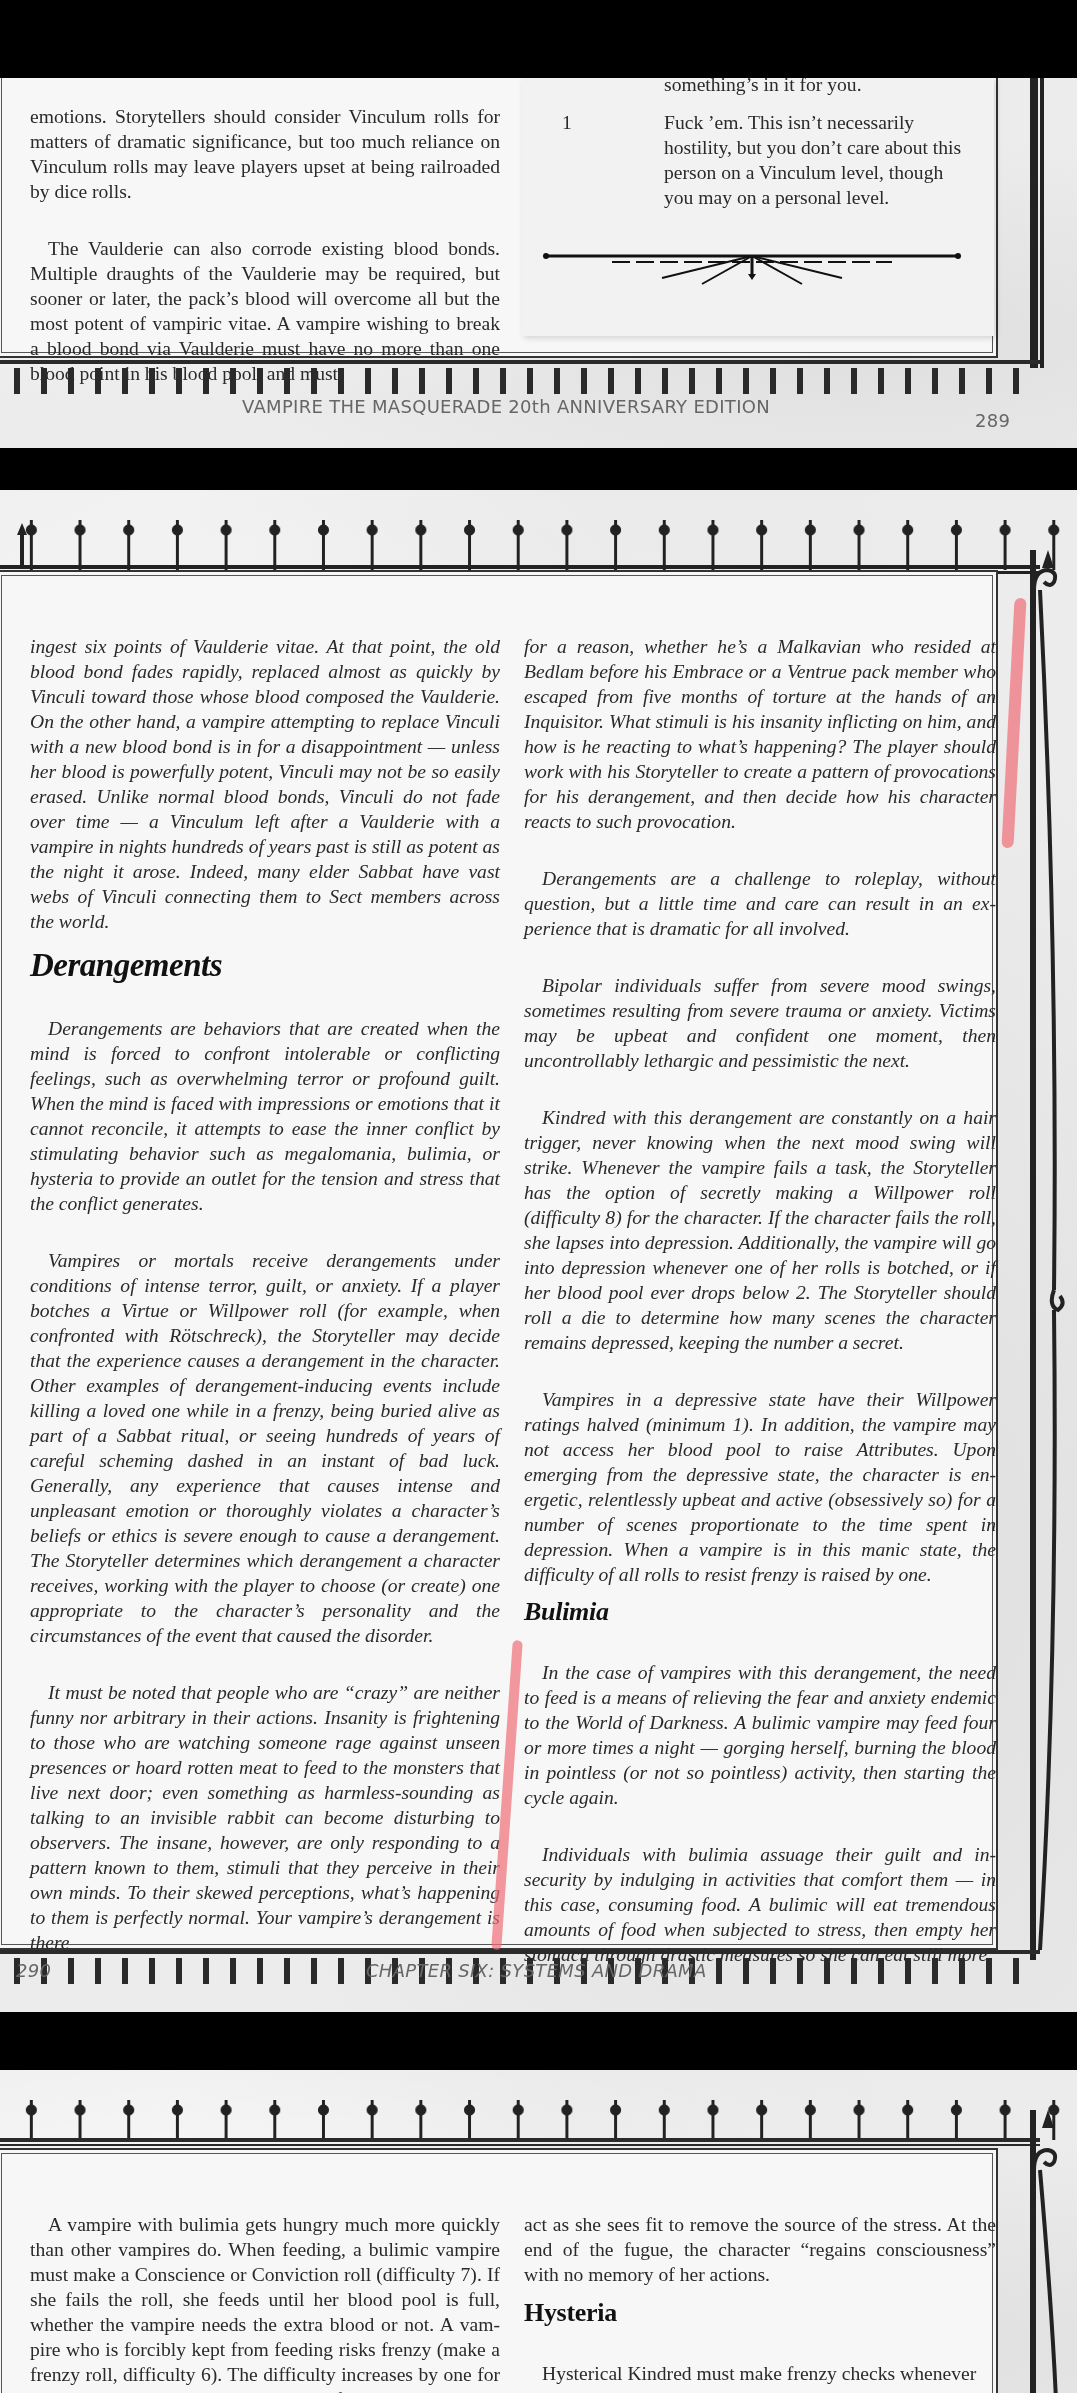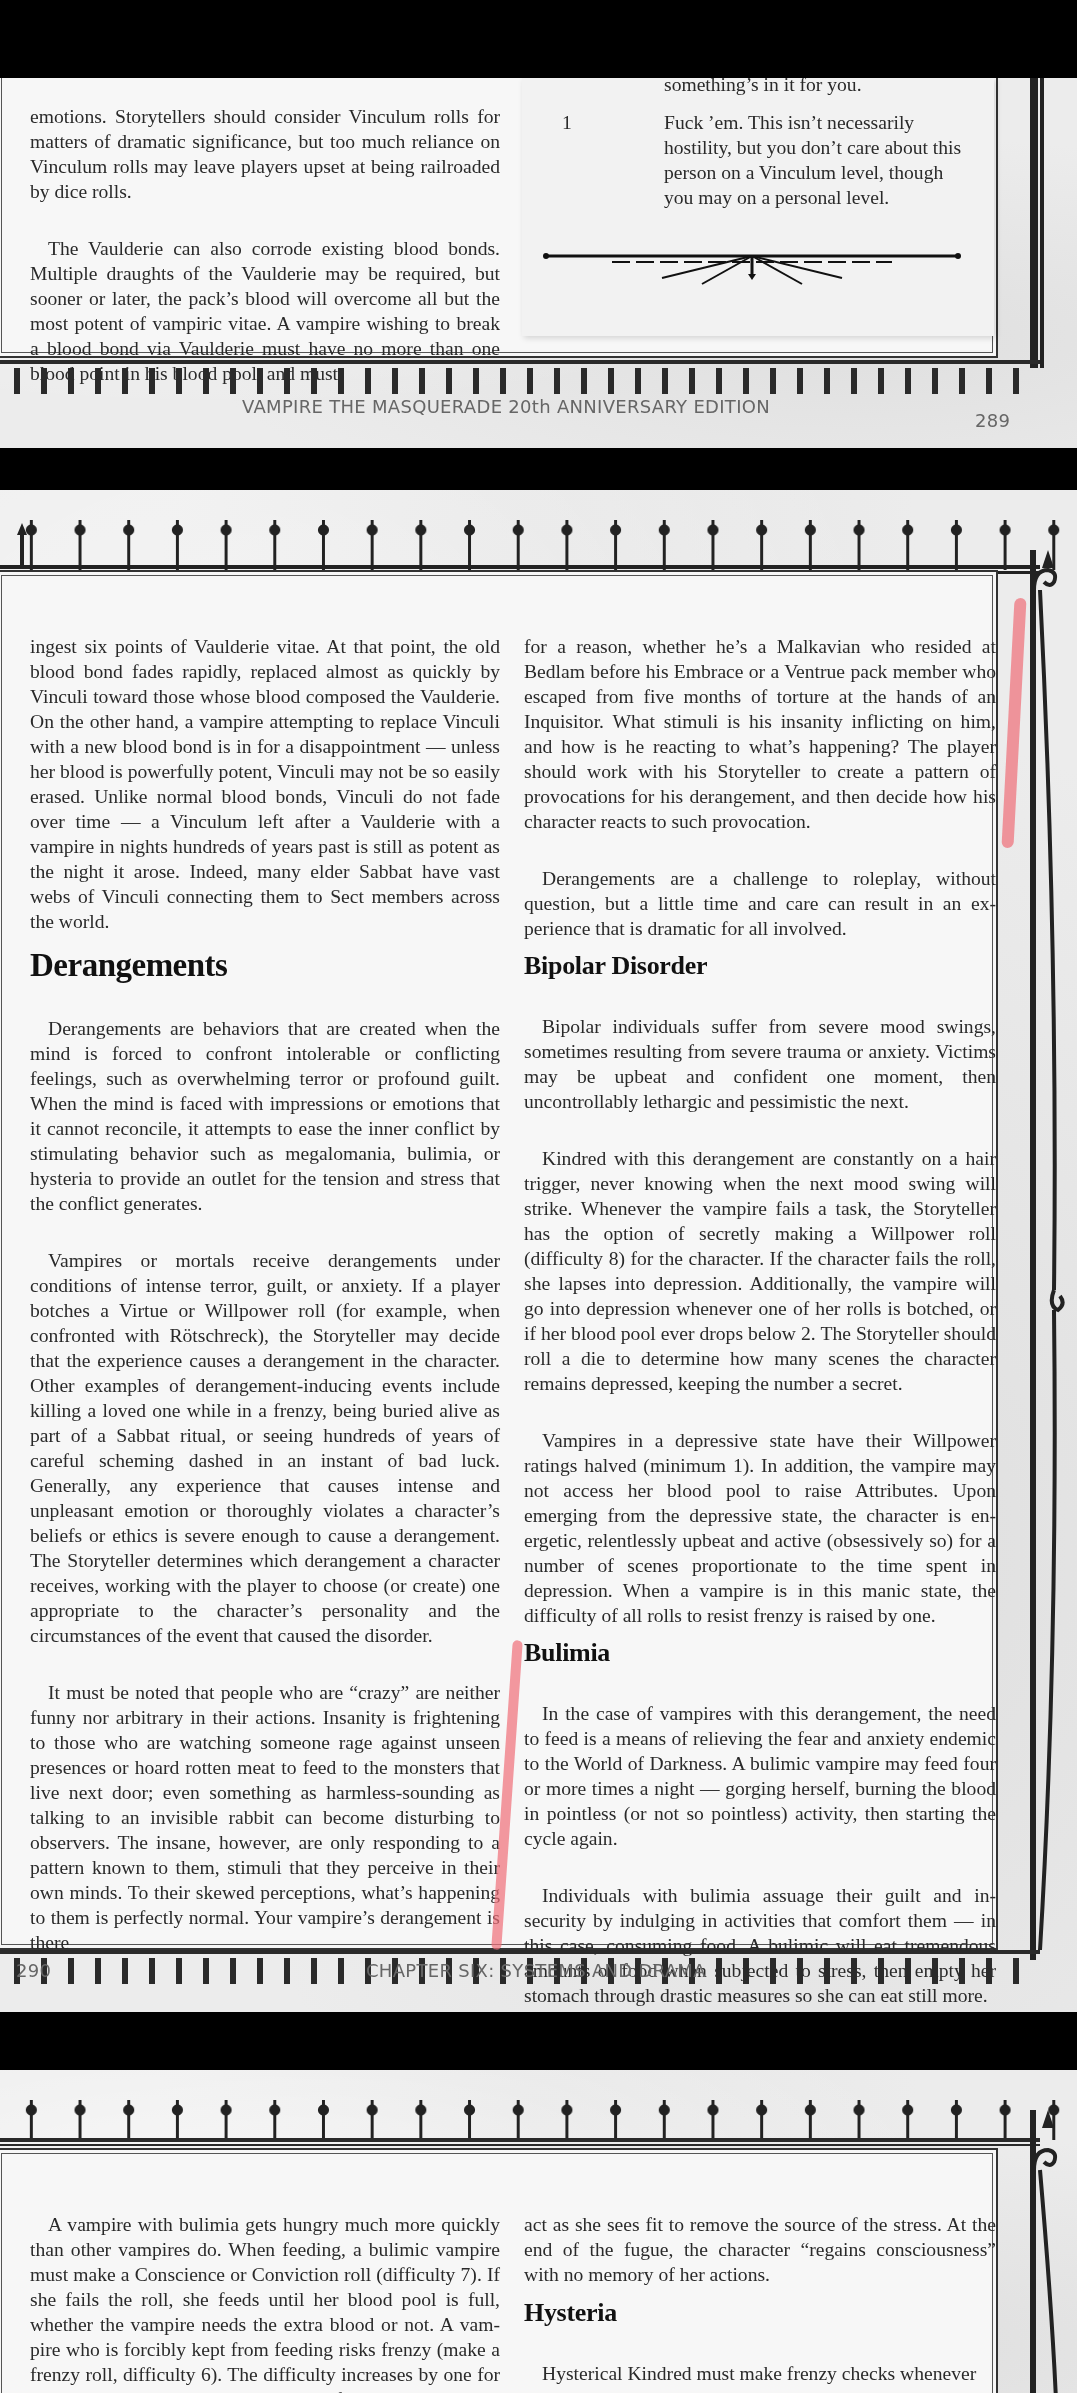--- a/index.html
+++ b/index.html
@@ -9,21 +9,21 @@
   .page {
     position: absolute; left: 0; width: 1077px;
     background: #ececec;
     background-image:
       radial-gradient(ellipse at 20% 30%, rgba(255,255,255,0.6), transparent 60%),
       radial-gradient(ellipse at 80% 70%, rgba(210,210,210,0.5), transparent 55%),
       radial-gradient(ellipse at 50% 10%, rgba(225,225,225,0.6), transparent 50%);
     overflow: hidden;
   }
   .p1 { top: 78px; height: 370px; }
-  .p2 { top: 490px; height: 1522px; }
+  .p2 { top: 490px; height: 1522px; font-style: italic; }
   .p3 { top: 2070px; height: 393px; }
 
   .frame {
     position: absolute; background: #f7f7f7;
     border: 2px solid #333;
     box-shadow: inset 0 0 0 3px #f7f7f7, inset 0 0 0 4px #555;
   }
   .col { position: absolute; font-size: 19.6px; line-height: 25px; text-align: justify; hyphens: manual; }
   .col p { text-indent: 18px; margin-bottom: 9px; margin-top: 32px; }
   .col p.noindent { text-indent: 0; }
@@ -131,21 +131,20 @@
     <p class="noindent">ingest six points of Vaulderie vitae. At that point, the old blood bond fades rapidly, replaced almost as quick­ly by Vinculi toward those whose blood composed the Vaulderie. On the other hand, a vampire attempting to replace Vinculi with a new blood bond is in for a dis­appointment — unless her blood is powerfully potent, Vinculi may not be so easily erased. Unlike normal blood bonds, Vinculi do not fade over time — a Vincu­lum left after a Vaulderie with a vampire in nights hun­dreds of years past is still as potent as the night it arose. Indeed, many elder Sabbat have vast webs of Vinculi connecting them to Sect members across the world.</p>
     <h2>Derangements</h2>
     <p>Derangements are behaviors that are created when the mind is forced to confront intolerable or conflicting feelings, such as overwhelming terror or profound guilt. When the mind is faced with impressions or emotions that it cannot reconcile, it attempts to ease the inner conflict by stimulating behavior such as megalomania, bulimia, or hysteria to provide an outlet for the tension and stress that the conflict generates.</p>
     <p>Vampires or mortals receive derangements under conditions of intense terror, guilt, or anxiety. If a play­er botches a Virtue or Willpower roll (for example, when confronted with Rötschreck), the Storyteller may decide that the experience causes a derangement in the character. Other examples of derangement-in­ducing events include killing a loved one while in a frenzy, being buried alive as part of a Sabbat ritual, or seeing hundreds of years of careful scheming dashed in an instant of bad luck. Generally, any experience that causes intense and unpleasant emotion or thoroughly violates a character’s beliefs or ethics is severe enough to cause a derangement. The Storyteller determines which derangement a character receives, working with the player to choose (or create) one appropriate to the character’s personality and the circumstances of the event that caused the disorder.</p>
     <p>It must be noted that people who are “crazy” are neither funny nor arbitrary in their actions. Insanity is frightening to those who are watching someone rage against unseen presences or hoard rotten meat to feed to the monsters that live next door; even something as harmless-sounding as talking to an invisible rabbit can become disturbing to observers. The insane, how­ever, are only responding to a pattern known to them, stimuli that they perceive in their own minds. To their skewed perceptions, what’s happening to them is per­fectly normal. Your vampire’s derangement is there</p>
   </div>
 
   <div class="col" style="left:524px; top:112px; width:472px;">
     <p class="noindent">for a reason, whether he’s a Malkavian who resided at Bedlam before his Embrace or a Ventrue pack member who escaped from five months of torture at the hands of an Inquisitor. What stimuli is his insanity inflicting on him, and how is he reacting to what’s happening? The player should work with his Storyteller to create a pattern of provocations for his derangement, and then decide how his character reacts to such provocation.</p>
     <p>Derangements are a challenge to roleplay, without question, but a little time and care can result in an ex­perience that is dramatic for all involved.</p>
-    <h3>Bipolar Disorder</h3>
     <p>Bipolar individuals suffer from severe mood swings, sometimes resulting from severe trauma or anxiety. Vic­tims may be upbeat and confident one moment, then uncontrollably lethargic and pessimistic the next.</p>
     <p>Kindred with this derangement are constantly on a hair trigger, never knowing when the next mood swing will strike. Whenever the vampire fails a task, the Sto­ryteller has the option of secretly making a Willpower roll (difficulty 8) for the character. If the character fails the roll, she lapses into depression. Additionally, the vampire will go into depression whenever one of her rolls is botched, or if her blood pool ever drops below 2. The Storyteller should roll a die to determine how many scenes the character remains depressed, keeping the number a secret.</p>
     <p>Vampires in a depressive state have their Willpower ratings halved (minimum 1). In addition, the vampire may not access her blood pool to raise Attributes. Upon emerging from the depressive state, the character is en­ergetic, relentlessly upbeat and active (obsessively so) for a number of scenes proportionate to the time spent in depression. When a vampire is in this manic state, the difficulty of all rolls to resist frenzy is raised by one.</p>
     <h3>Bulimia</h3>
     <p>In the case of vampires with this derangement, the need to feed is a means of relieving the fear and anxiety endemic to the World of Darkness. A bulimic vampire may feed four or more times a night — gorging herself, burning the blood in pointless (or not so pointless) ac­tivity, then starting the cycle again.</p>
     <p>Individuals with bulimia assuage their guilt and in­security by indulging in activities that comfort them — in this case, consuming food. A bulimic will eat tremendous amounts of food when subjected to stress, then empty her stomach through drastic measures so she can eat still more.</p>
   </div>
 
   <div class="post" style="left:1030px; top:60px; height:1410px; width:6px;"></div>
   <svg style="position:absolute; left:1028px; top:60px;" width="40" height="1420" viewBox="0 0 40 1420">

